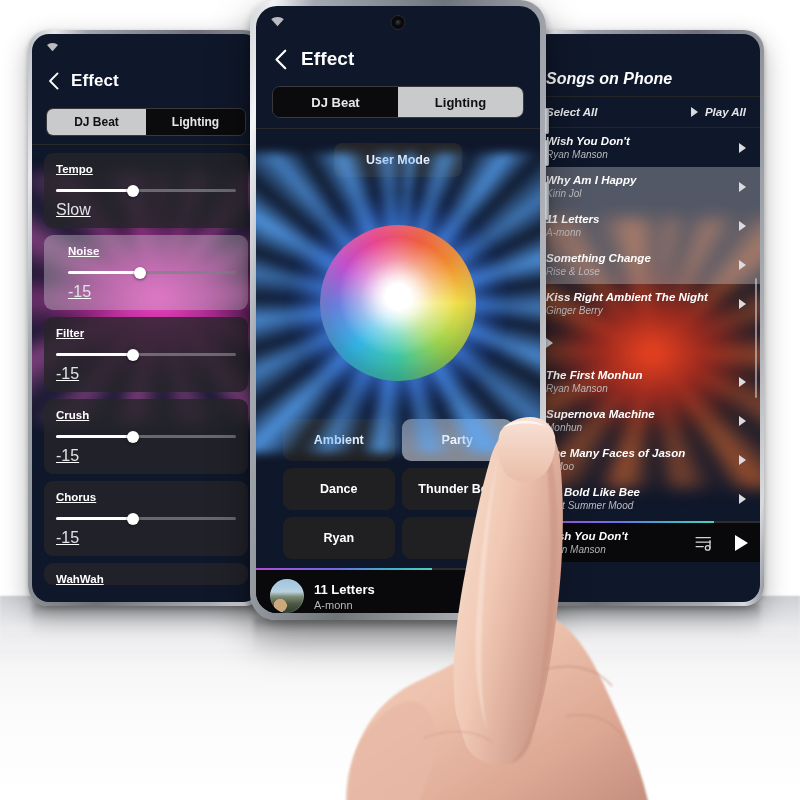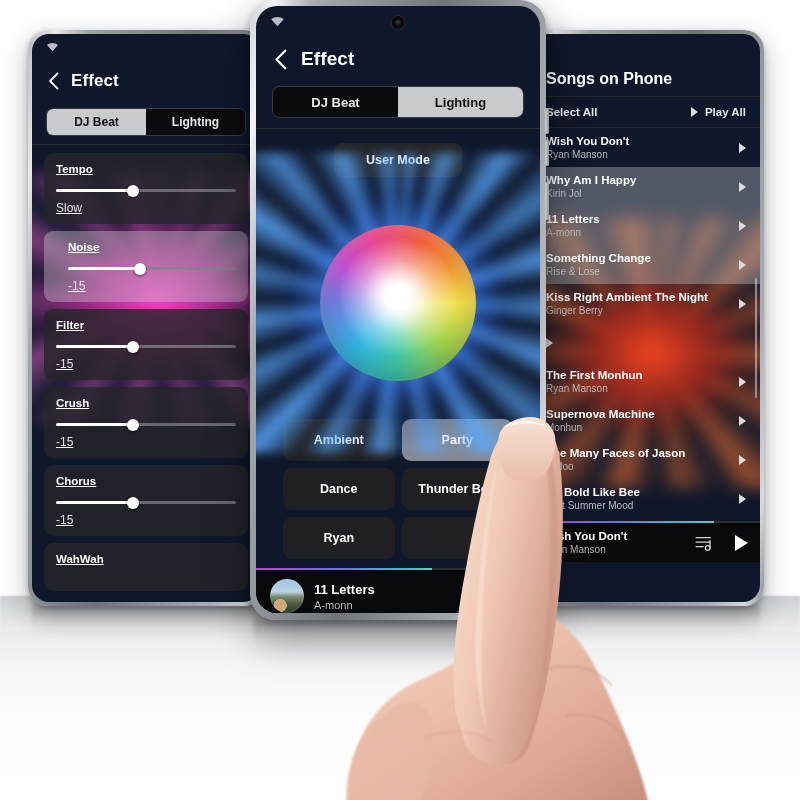--- a/index.html
+++ b/index.html
@@ -34,21 +34,21 @@
   }
 
   
   #phone-left{ left:28px; top:30px; width:236px; height:576px; }
   #phone-left .shell{ border-radius:20px; }
   #phone-left .screen{ left:4px; top:4px; right:4px; bottom:4px; border-radius:17px; }
 
   
   #phone-right{ left:528px; top:30px; width:236px; height:576px; }
   #phone-right .shell{ border-radius:20px; }
-  #phone-right .screen{ left:4px; top:4px; right:4px; bottom:4px; border-radius:17px; }
+  #phone-right .screen{ left:4px; top:4px; right:4px; bottom:4px; border-radius:17px;font-style:italic; }
 
   
   #phone-center{ left:250px; top:0px; width:296px; height:620px; z-index:20; }
   #phone-center .shell{
     border-radius:26px;
     background:linear-gradient(100deg,#cfd2d7 0%,#f2f4f6 6%,#a5a9b0 16%,#70747b 48%,#b3b7bd 85%,#e3e5e9 95%,#83878e 100%);
     box-shadow:0 18px 40px rgba(0,0,0,.40), 0 4px 10px rgba(0,0,0,.3);
   }
   #phone-center .screen{ left:6px; top:6px; right:6px; bottom:7px; border-radius:21px; }
 
@@ -108,21 +108,21 @@
     background:rgba(38,38,41,.80); backdrop-filter:blur(2px);text-decoration:underline;
   }
   .fxcard.hl{ background:rgba(200,200,205,.40);padding-left:24px; }
   .fxname{ font-size:11.5px; font-weight:700; color:#fff; }
   .slider{ position:relative; margin-top:14px; height:3px; border-radius:2px; background:rgba(130,130,136,.75); }
   .slider .fill{ position:absolute; left:0; top:0; height:3px; border-radius:2px; background:#fff; }
   .slider .knob{
     position:absolute; top:50%; width:12px; height:12px; border-radius:50%;
     transform:translate(-50%,-50%); background:#fff; box-shadow:0 1px 3px rgba(0,0,0,.5);
   }
-  .fxval{ margin-top:9px; font-size:12px; color:#e3e3e6; }
+  .fxval{ margin-top:9px; font-size:16px; color:#e3e3e6; }
 
   
   .progress{ position:relative; height:2px; background:#2d2d30; }
   .progress .bar{
     position:absolute; left:0; top:0; height:2px;
     background:linear-gradient(90deg,#b44bd6 0%,#6f6ce8 45%,#3fb9c6 80%,#51cfb8 100%);
   }
   .nowbar{ display:flex; align-items:center; gap:10px; padding:7px 12px; background:#09090b; }
   .albumart{
     width:30px; height:30px; border-radius:50%; flex:0 0 auto; overflow:hidden;
@@ -307,21 +307,21 @@
 
           <div class="fxcard">
             <div class="fxname">Chorus</div>
             <div class="slider">
               <div class="fill" style="width:43%"></div>
                 <div class="knob" style="left:43%"></div>
             </div>
             <div class="fxval">-15</div>
           </div>
 
-          <div class="fxcard" style="padding-bottom:26px">
+          <div class="fxcard" style="padding-bottom:0">
             <div class="fxname">WahWah</div>
           </div>
 
         </div>
         <div class="scrollbar" style="top:40px;height:120px;"></div>
       </div>
 
     </div>
   </div>
 

